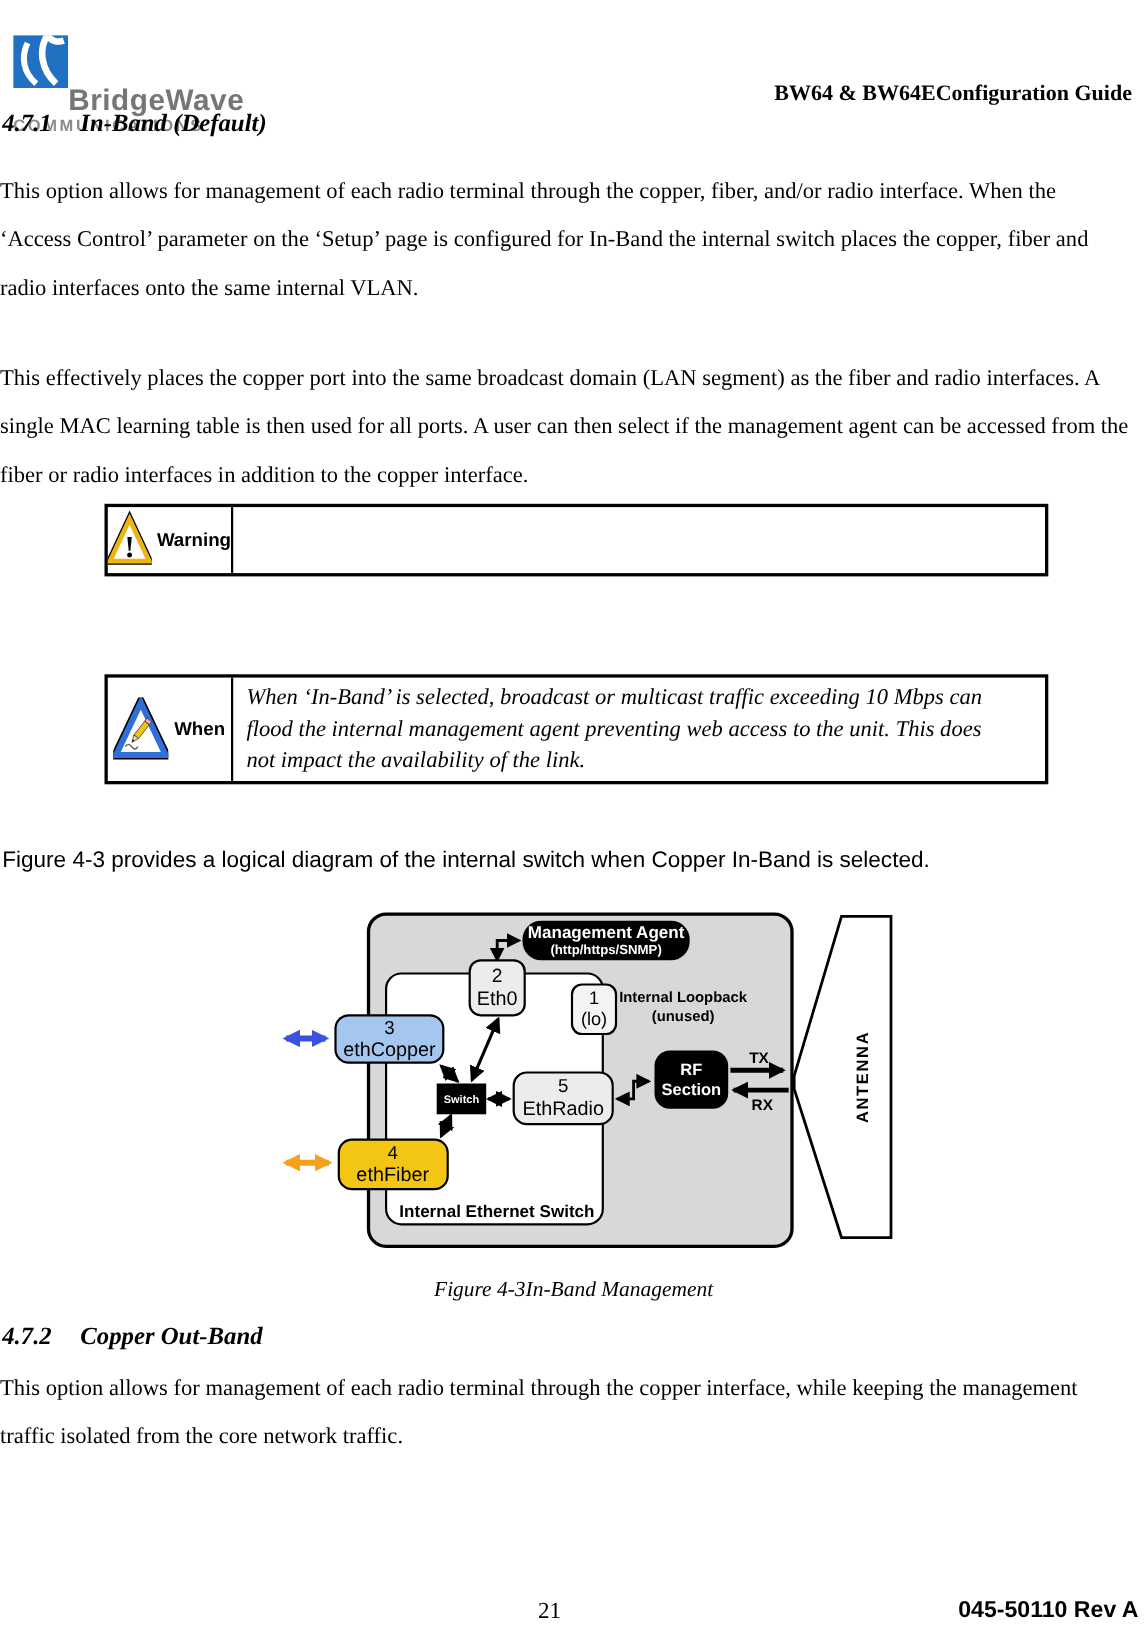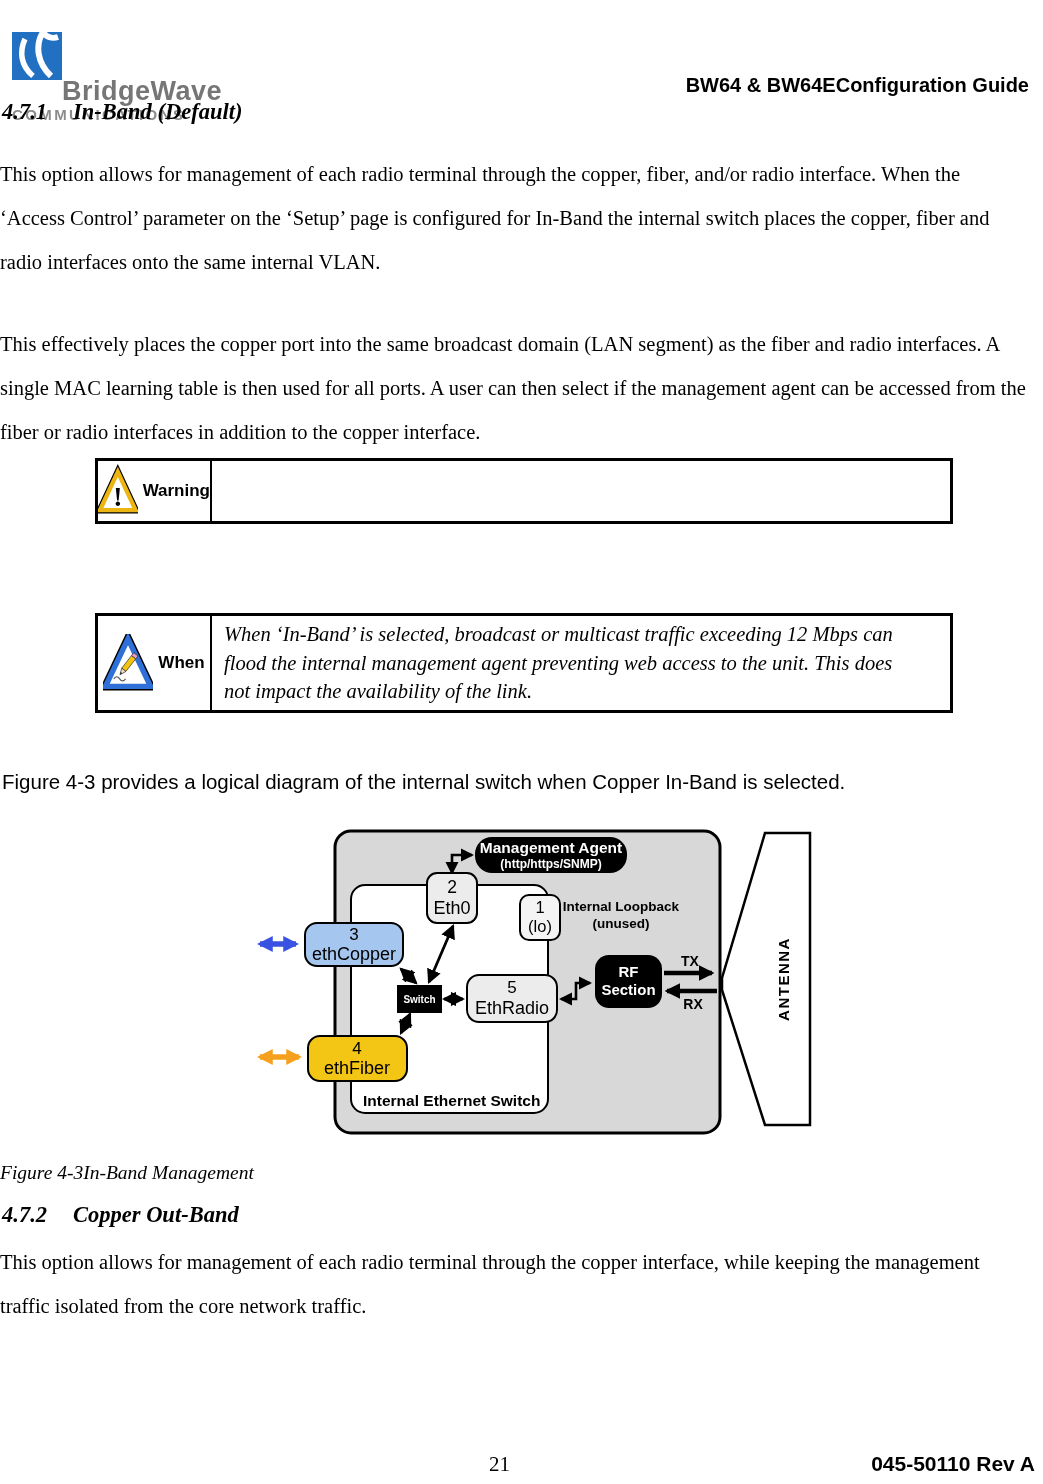--- a/index.html
+++ b/index.html
@@ -7,36 +7,36 @@
         font-family:"Liberation Serif",serif;color:#000;}
   .abs{position:absolute;}
 
   
   .logo-wrap{left:10px;top:0;width:260px;height:92px;margin-top:32px;}
   .logo-sq{position:absolute;left:2px;top:0;}
   .logo-name{position:absolute;left:52px;top:44px;font-family:"Liberation Sans",sans-serif;
              font-weight:bold;font-size:27px;color:#767676;letter-spacing:.5px;}
   .logo-sub{position:absolute;left:2px;top:74px;font-family:"Liberation Sans",sans-serif;
             font-weight:bold;font-size:15px;color:#8c8c8c;letter-spacing:2.4px;}
-  .doc-title{top:74px;right:14px;font-family:Liberation Sans, sans-serif;font-weight:bold;font-size:20px;}
+  .doc-title{top:74px;right:14px;font-family:Liberation Serif, serif;font-weight:bold;font-size:20px;}
 
   
   .heading{left:2px;font-size:22.5px;font-weight:bold;font-style:italic;}
   .heading .h-num{display:inline-block;width:71px;}
   .para{left:0;width:1026px;font-size:20.5px;line-height:44px;font-family:Liberation Serif, serif;}
 
   
   .callout{left:95px;width:858px;border:3px solid #000;display:flex;box-sizing:border-box;background:#fff;}
   .callout .icon-cell{width:112px;flex:none;border-right:2px solid #000;display:flex;
                       align-items:center;justify-content:center;gap:5px;}
   .callout .icon-label{font-family:"Liberation Sans",sans-serif;font-weight:bold;font-size:17px;}
   .callout .text-cell{font-style:italic;font-size:20.5px;line-height:28.5px;padding:4px 42px 4px 12px;}
 
   .fig-intro{left:2px;top:770px;font-family:"Liberation Sans",sans-serif;font-size:20.5px;}
-  .caption{left:0;top:1162px;width:1043px;font-style:italic;font-size:19.5px;}
+  .caption{left:0;top:1162px;width:1043px;text-align:center;font-style:italic;font-size:19.5px;}
 
   
   .footer-page{left:489px;top:1452px;width:60px;font-size:21px;}
   .footer-rev{right:8px;top:1452px;font-family:"Liberation Sans",sans-serif;font-weight:bold;font-size:21px;}
 
   
   .dg-sans{font-family:"Liberation Sans",sans-serif;}
   .dg-b{font-weight:bold;}
 </style>
 </head>
@@ -80,21 +80,21 @@
         <g transform="translate(29,36) rotate(38)">
           <rect x="-3.2" y="-17" width="6.4" height="4.5" fill="#ef9dbb" stroke="#333" stroke-width="0.8"></rect>
           <rect x="-3.2" y="-12.5" width="6.4" height="19" fill="#f2c30f" stroke="#333" stroke-width="0.8"></rect>
           <polygon points="-3.2,6.5 3.2,6.5 0,14" fill="#efe2bb" stroke="#333" stroke-width="0.8"></polygon>
           <polygon points="-1.2,11 1.2,11 0,14" fill="#222"></polygon>
         </g>
         <path d="M13,52 q3.5,-5 7,0 t7,0" stroke="#555" stroke-width="1.4" fill="none"></path>
       </svg>
       <span class="icon-label">When</span>
     </div>
-    <div class="text-cell">When ‘In-Band’ is selected, broadcast or multicast traffic exceeding 12 Mbps can flood the internal management agent preventing web access to the unit. This does not impact the availability of the link.</div>
+    <div class="text-cell">When ‘In-Band’ is selected, broadcast or multicast traffic exceeding 10 Mbps can flood the internal management agent preventing web access to the unit. This does not impact the availability of the link.</div>
   </div>
 
   <div class="abs fig-intro">Figure 4-3 provides a logical diagram of the internal switch when Copper In-Band is selected.</div>
 
   <svg class="abs" style="left:233px;top:797px;" width="580" height="350" viewBox="0 0 580 350">
     <defs>
       <marker id="mk" viewBox="0 0 10 10" refX="8.5" refY="5" markerWidth="5.2" markerHeight="5.2" orient="auto-start-reverse">
         <path d="M0,0 L10,5 L0,10 z" fill="#000"></path>
       </marker>
       <marker id="mkb" viewBox="0 0 10 10" refX="8.5" refY="5" markerWidth="3.4" markerHeight="3.4" orient="auto-start-reverse">

